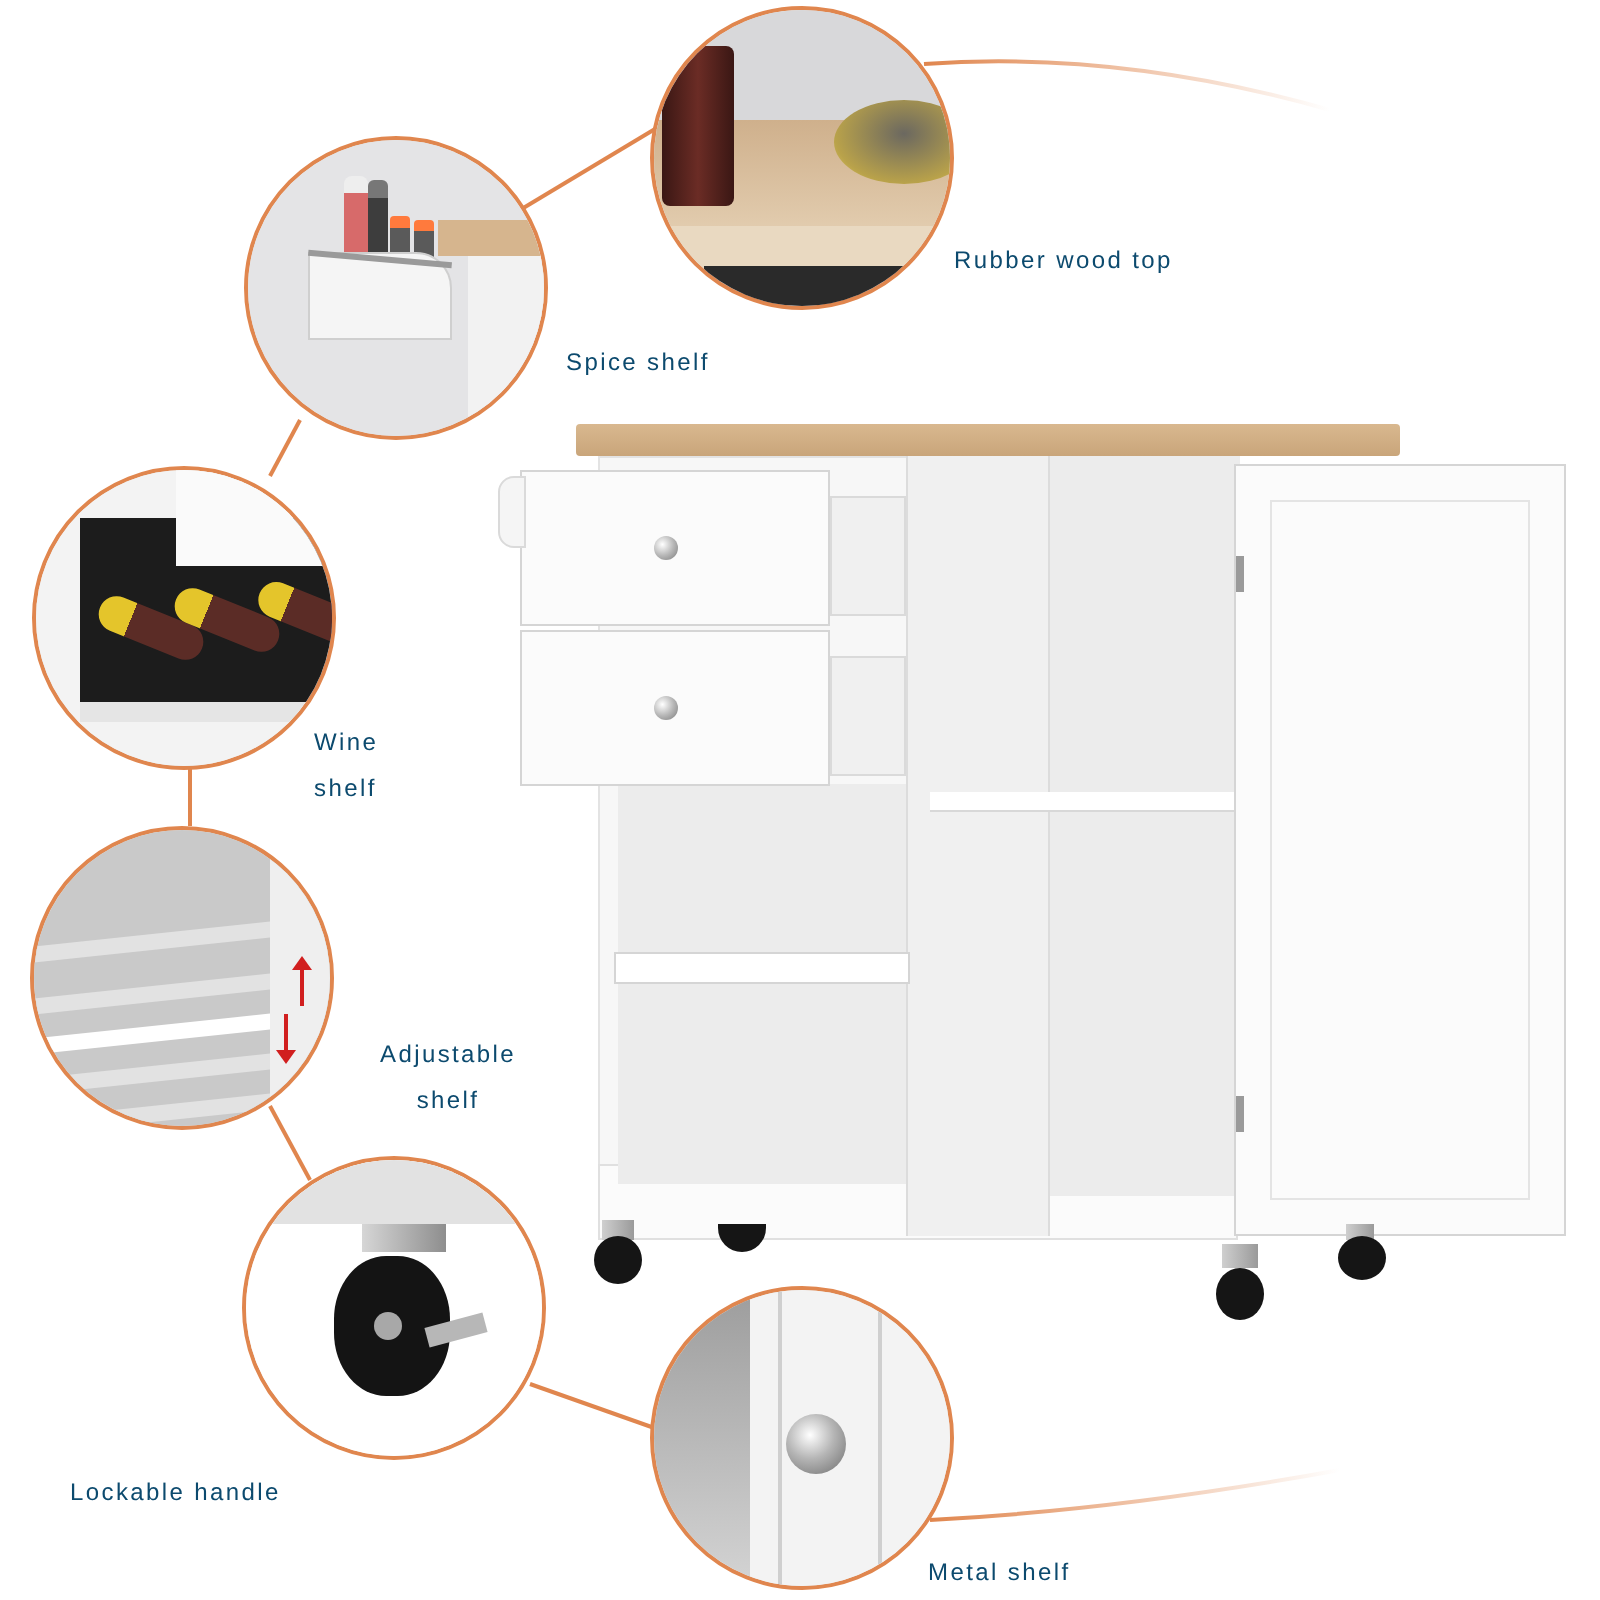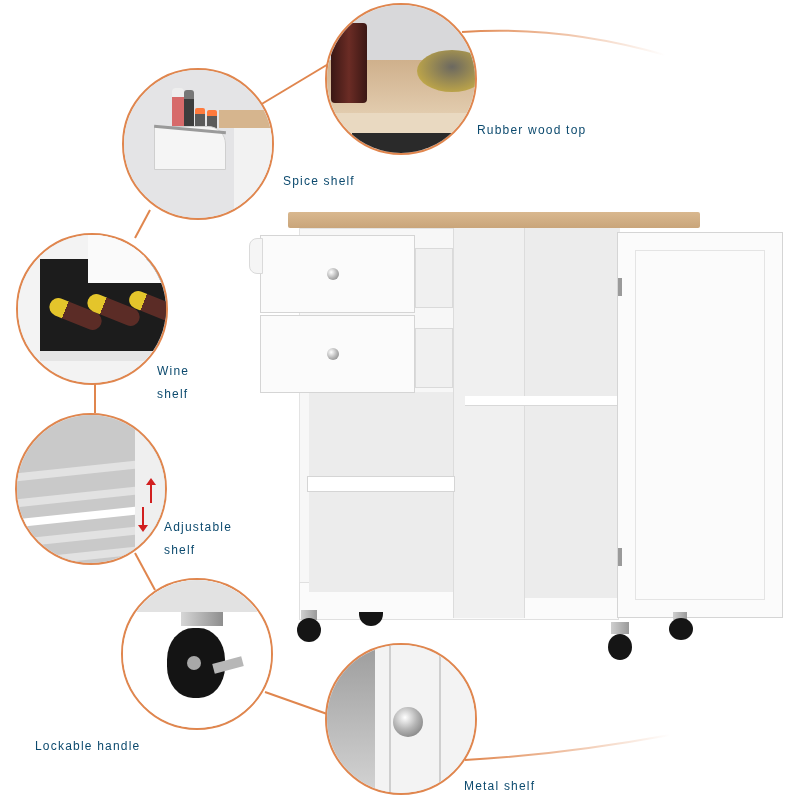--- a/index.html
+++ b/index.html
@@ -91,21 +91,21 @@
   <div class="part" style="left:0;top:52px;width:118px;height:8px;background:#e2e2e2;transform:skewY(-6deg);"></div>
   <div class="part" style="left:0;top:78px;width:118px;height:8px;background:#e2e2e2;transform:skewY(-6deg);"></div>
   <div class="part" style="left:0;top:98px;width:118px;height:8px;background:#ffffff;transform:skewY(-6deg);"></div>
   <div class="part" style="left:0;top:118px;width:118px;height:8px;background:#e2e2e2;transform:skewY(-6deg);"></div>
   <div class="part" style="left:0;top:138px;width:118px;height:8px;background:#e2e2e2;transform:skewY(-6deg);"></div>
   <div class="part" style="left:133px;top:68px;width:2px;height:20px;background:#d11f1f;"></div>
   <div class="part" style="left:129px;top:63px;width:0;height:0;border-left:5px solid transparent;border-right:5px solid transparent;border-bottom:7px solid #d11f1f;"></div>
   <div class="part" style="left:125px;top:92px;width:2px;height:20px;background:#d11f1f;"></div>
   <div class="part" style="left:121px;top:110px;width:0;height:0;border-left:5px solid transparent;border-right:5px solid transparent;border-top:7px solid #d11f1f;"></div>
 </div>
-<div class="label" style="left:164px; top:516px;">
+<div class="label" style="left:190px; top:516px;text-align:center;">
   <div>Adjustable</div>
   <div>shelf</div>
 </div>
 
 <div class="circle" style="left:121px; top:578px; width:152px; height:152px;">
   <div class="part" style="left:0;top:0;width:152px;height:152px;background:#ffffff;"></div>
   <div class="part" style="left:10px;top:0;width:142px;height:32px;background:#e2e2e2;"></div>
   <div class="part" style="left:58px;top:32px;width:42px;height:14px;background:linear-gradient(90deg,#d6d6d6,#8e8e8e);"></div>
   <div class="part" style="left:44px;top:48px;width:58px;height:70px;border-radius:45%;background:#141414;"></div>
   <div class="part" style="left:64px;top:76px;width:14px;height:14px;border-radius:50%;background:#a8a8a8;"></div>

